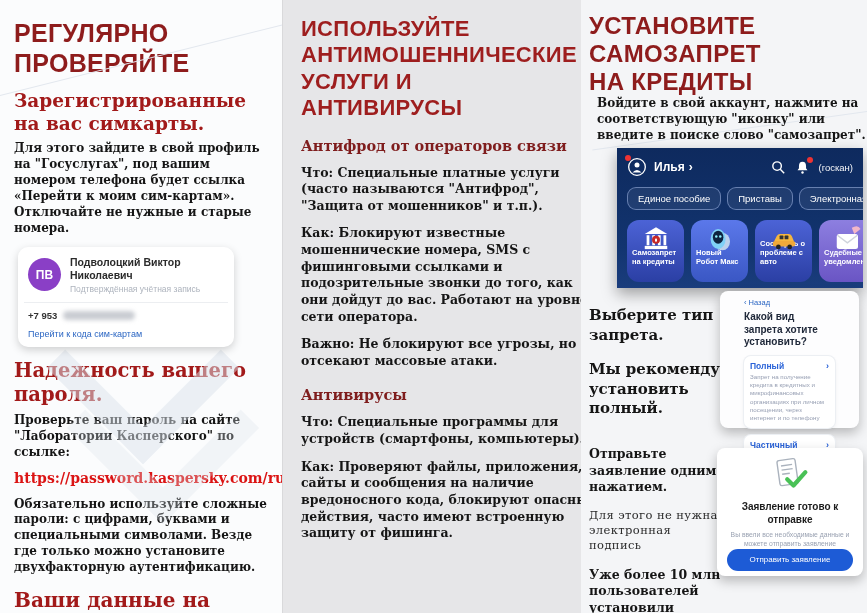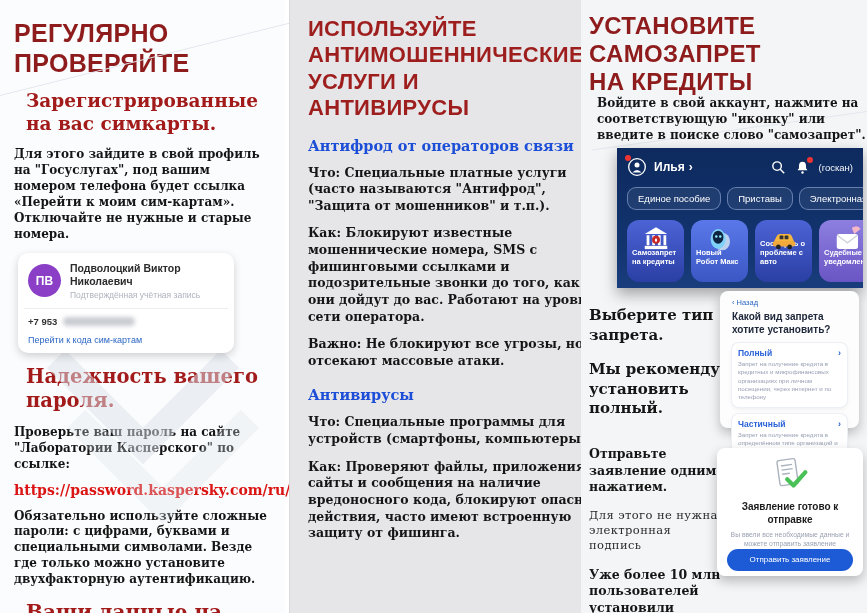--- a/index.html
+++ b/index.html
@@ -1,34 +1,34 @@
 <!DOCTYPE html>
 <html><head>
 <meta charset="utf-8">
 <style>
   html,body{margin:0;padding:0;background:#fff;}
   .page{position:relative;width:867px;height:613px;overflow:hidden;background:#ffffff;
         font-family:"DejaVu Serif",serif;}
   
   .col{position:absolute;top:0;height:613px;box-sizing:border-box;}
   .col-left{left:0;width:285px;background:#fbfcfd;padding:18px 14px 0 14px;}
-  .col-mid{left:289px;width:332px;background:#e6e6e8;padding:16px 16px 0 18px;border-left:1px solid #d9d9db;}
+  .col-mid{left:282px;width:332px;background:#e6e6e8;padding:16px 16px 0 18px;border-left:1px solid #d9d9db;}
   .col-right{left:581px;width:286px;background:#f4f5f7;}
   
   .wm{position:absolute;pointer-events:none;}
   .wm-chevron{width:110px;height:110px;border-left:26px solid #dde4ec;border-bottom:26px solid #dde4ec;
               transform:rotate(-45deg);opacity:.5;}
   .wm-line{height:1px;background:#e2e7ee;}
   
   .big-title{font-family:"Liberation Sans",sans-serif;font-weight:800;color:#8e1c1c;
              white-space:pre-line;letter-spacing:.3px;line-height:1.2;margin:0;}
-  .serif-red{color:#a21a1a;font-weight:700;line-height:1.22;margin:12px;}
+  .serif-red{color:#a21a1a;font-weight:700;line-height:1.22;margin:0;}
   .body-txt{color:#151515;font-weight:700;line-height:1.33;margin:0;}
   .red-link{color:#db1414;font-weight:700;text-decoration:none;display:inline-block;}
-  .sub-red{color:#1d4ed8;font-weight:700;margin:0;}
+  .sub-red{color:#7f1d1d;font-weight:700;margin:0;}
   
   .l-title{font-size:25px;}
   .l-h2{font-size:18.5px;margin-top:12px;}
   .l-body{font-size:12px;margin-top:6px;}
   .profile-card{position:relative;margin:10px 2px 8px 4px;width:216px;background:#fff;border-radius:10px;
                 box-shadow:0 3px 9px rgba(0,0,0,.18);padding:9px 10px 8px 10px;box-sizing:border-box;
                 font-family:"Liberation Sans",sans-serif;}
   .pc-row{display:flex;align-items:center;gap:9px;}
   .pc-avatar{width:33px;height:33px;border-radius:50%;background:#8a3fc6;color:#fff;display:flex;
              align-items:center;justify-content:center;font-size:12px;font-weight:700;flex:0 0 33px;}
@@ -69,21 +69,21 @@
         border:1px solid rgba(150,172,218,.6);flex:0 0 auto;}
   .tiles{display:flex;gap:7px;padding:2px 0 0 10px;overflow:hidden;}
   .tile{position:relative;flex:0 0 57px;width:57px;height:62px;border-radius:12px;padding:16px 5px;
         box-sizing:border-box;display:flex;flex-direction:column;justify-content:flex-end;
         background:linear-gradient(180deg,#4c63d6,#2b3fa4);font-size:7.5px;line-height:1.2;font-weight:700;}
   .tile.t2{background:linear-gradient(180deg,#5b78ea,#3a57c4);}
   .tile.t4{background:linear-gradient(180deg,#8d7fe0,#6a55c4);}
   .tile svg{position:absolute;top:4px;left:50%;transform:translateX(-50%);}
   
   .ban-card{left:139px;top:291px;width:139px;height:137px;background:#fdfdfe;border-radius:8px;
-            box-shadow:0 5px 12px rgba(0,0,0,.25);padding:7px 12px;font-family:"Liberation Sans",sans-serif;}
+            box-shadow:0 5px 12px rgba(0,0,0,.25);padding:7px 24px;font-family:"Liberation Sans",sans-serif;}
   .ban-back{font-size:7.5px;color:#2b66c3;}
   .ban-q{font-size:10px;font-weight:700;color:#20293a;line-height:1.25;margin-top:4px;}
   .ban-opt{background:#fff;border-radius:7px;box-shadow:0 0 0 1px #eceff3,0 2px 5px rgba(0,0,0,.07);
            padding:5px 6px;margin-top:7px;}
   .ban-opt-row{display:flex;align-items:center;justify-content:space-between;}
   .ban-opt-label{font-size:8.5px;font-weight:700;color:#2a63d8;}
   .ban-chev{font-size:9px;color:#2a63d8;font-weight:700;}
   .ban-opt-desc{font-size:6.2px;color:#98a0b4;line-height:1.35;margin-top:2px;}
   
   .ready-card{left:136px;top:448px;width:146px;height:128px;background:#fff;border-radius:8px;

